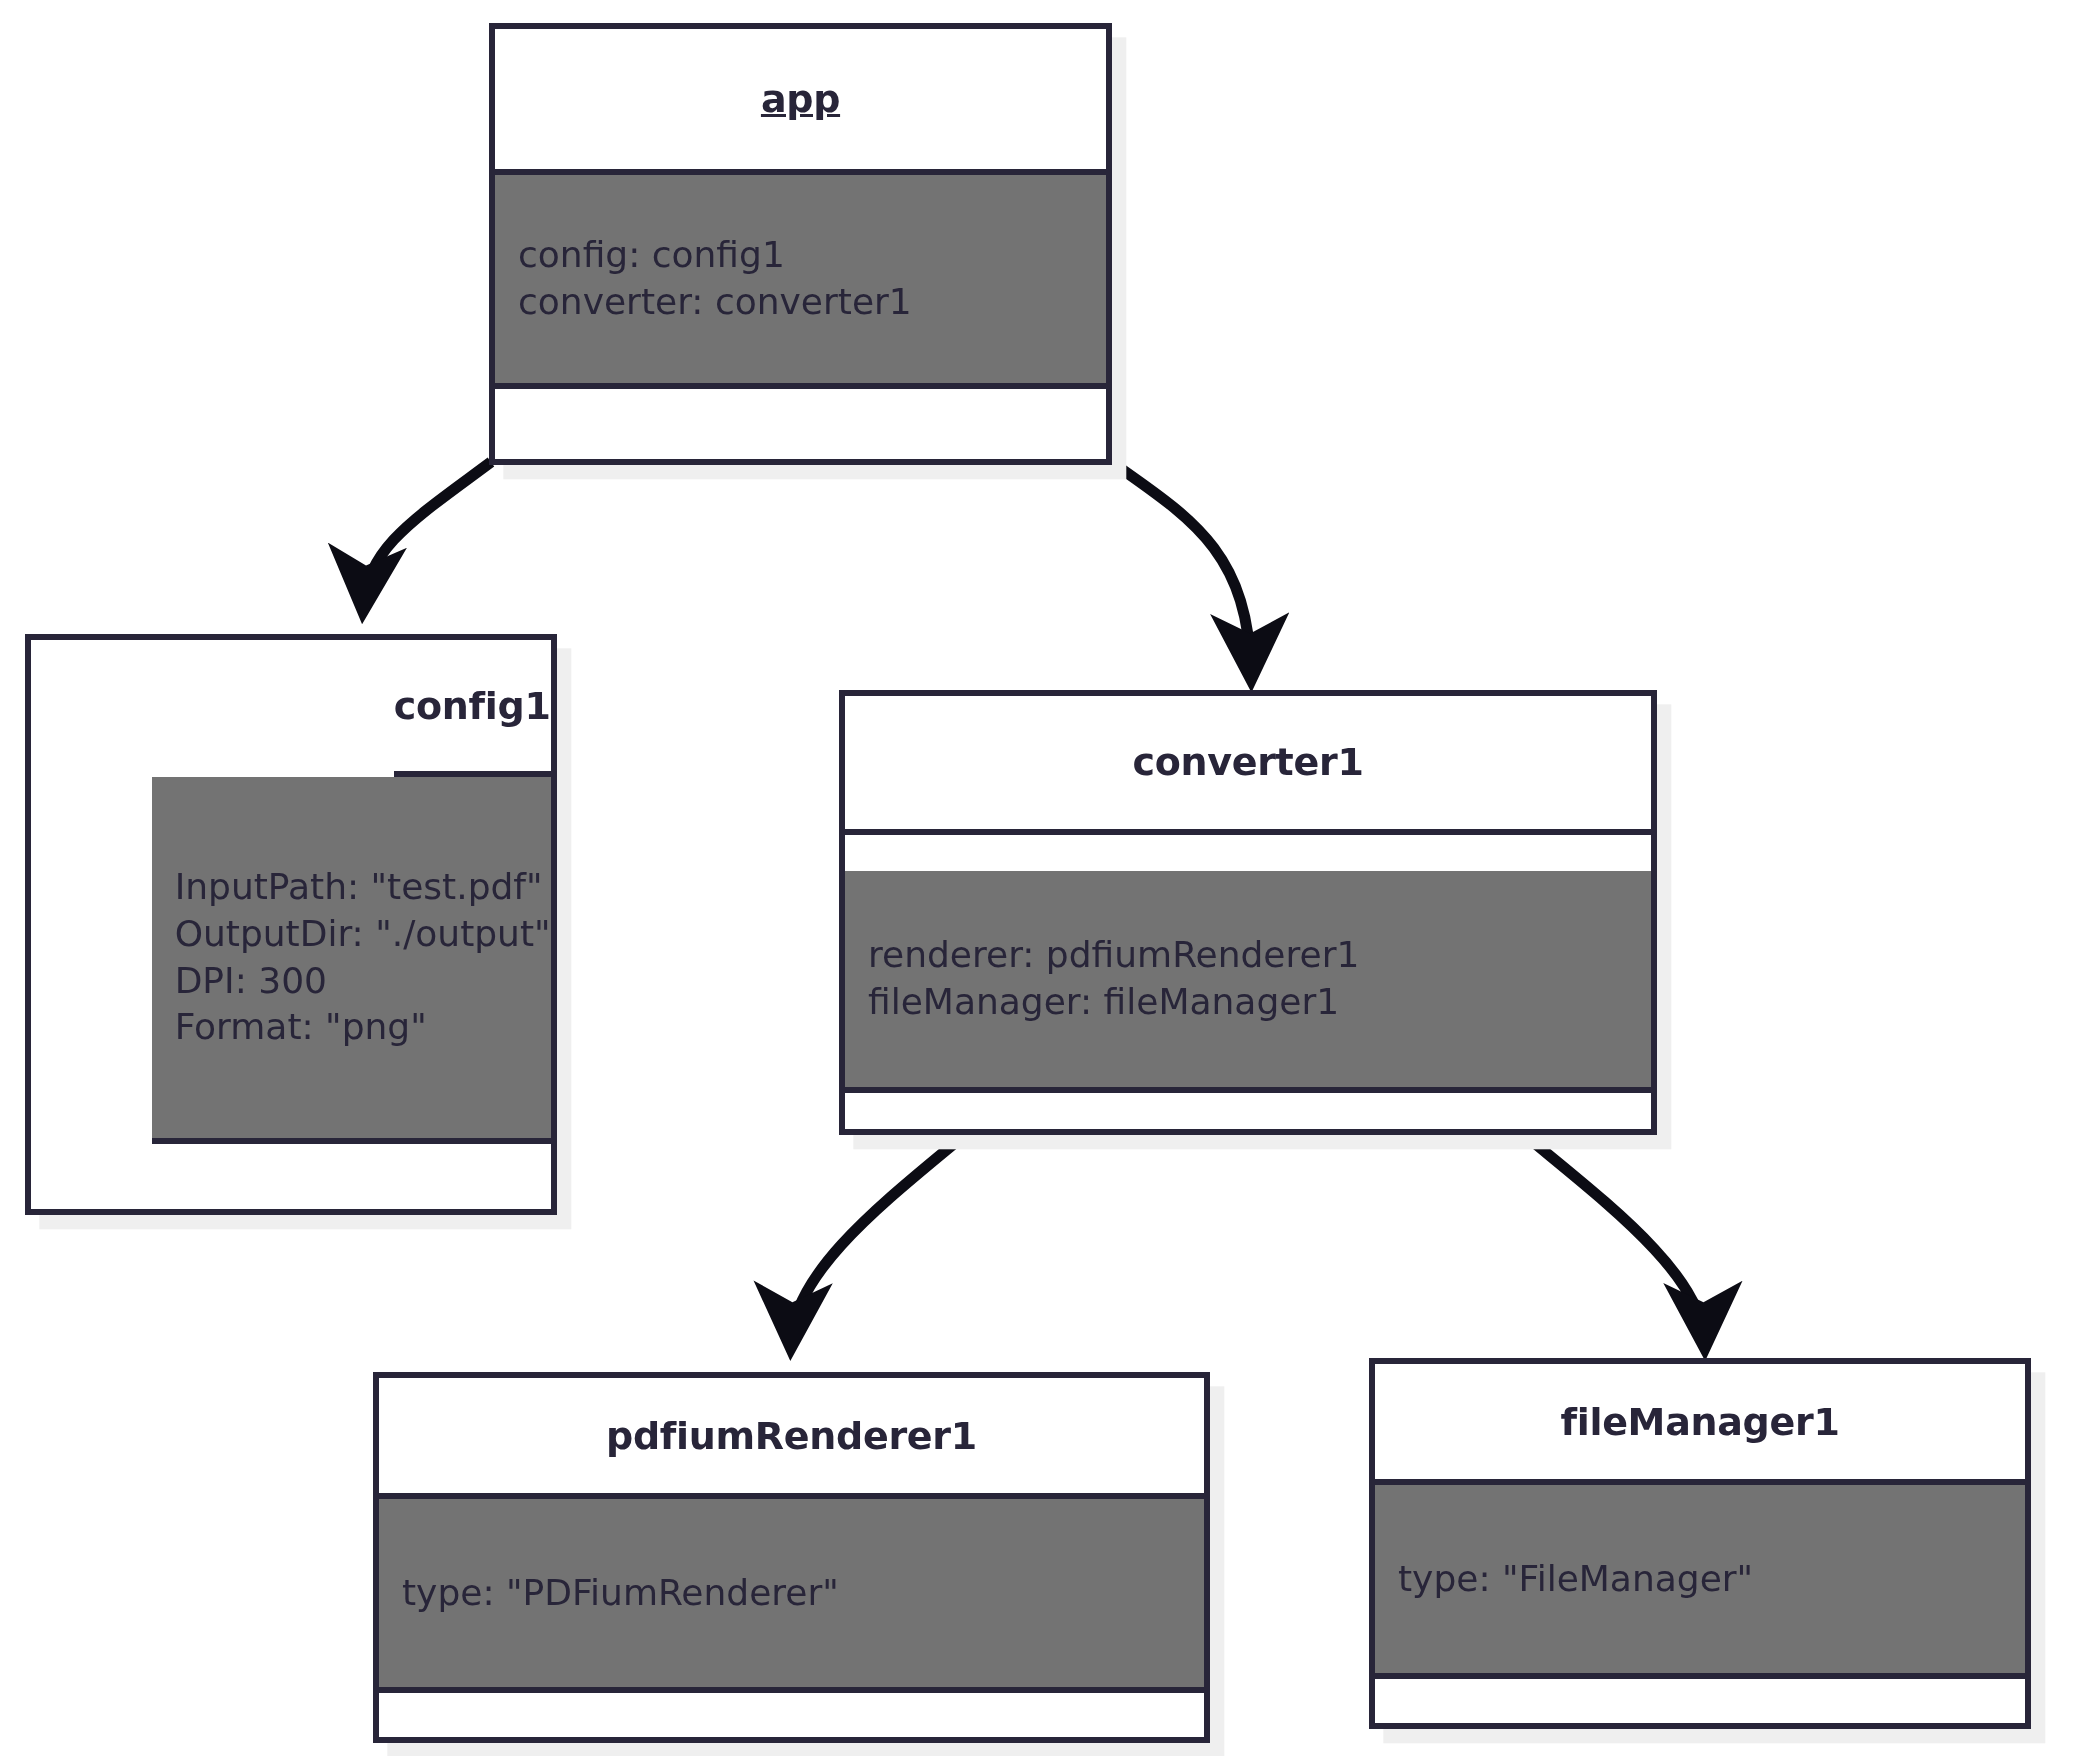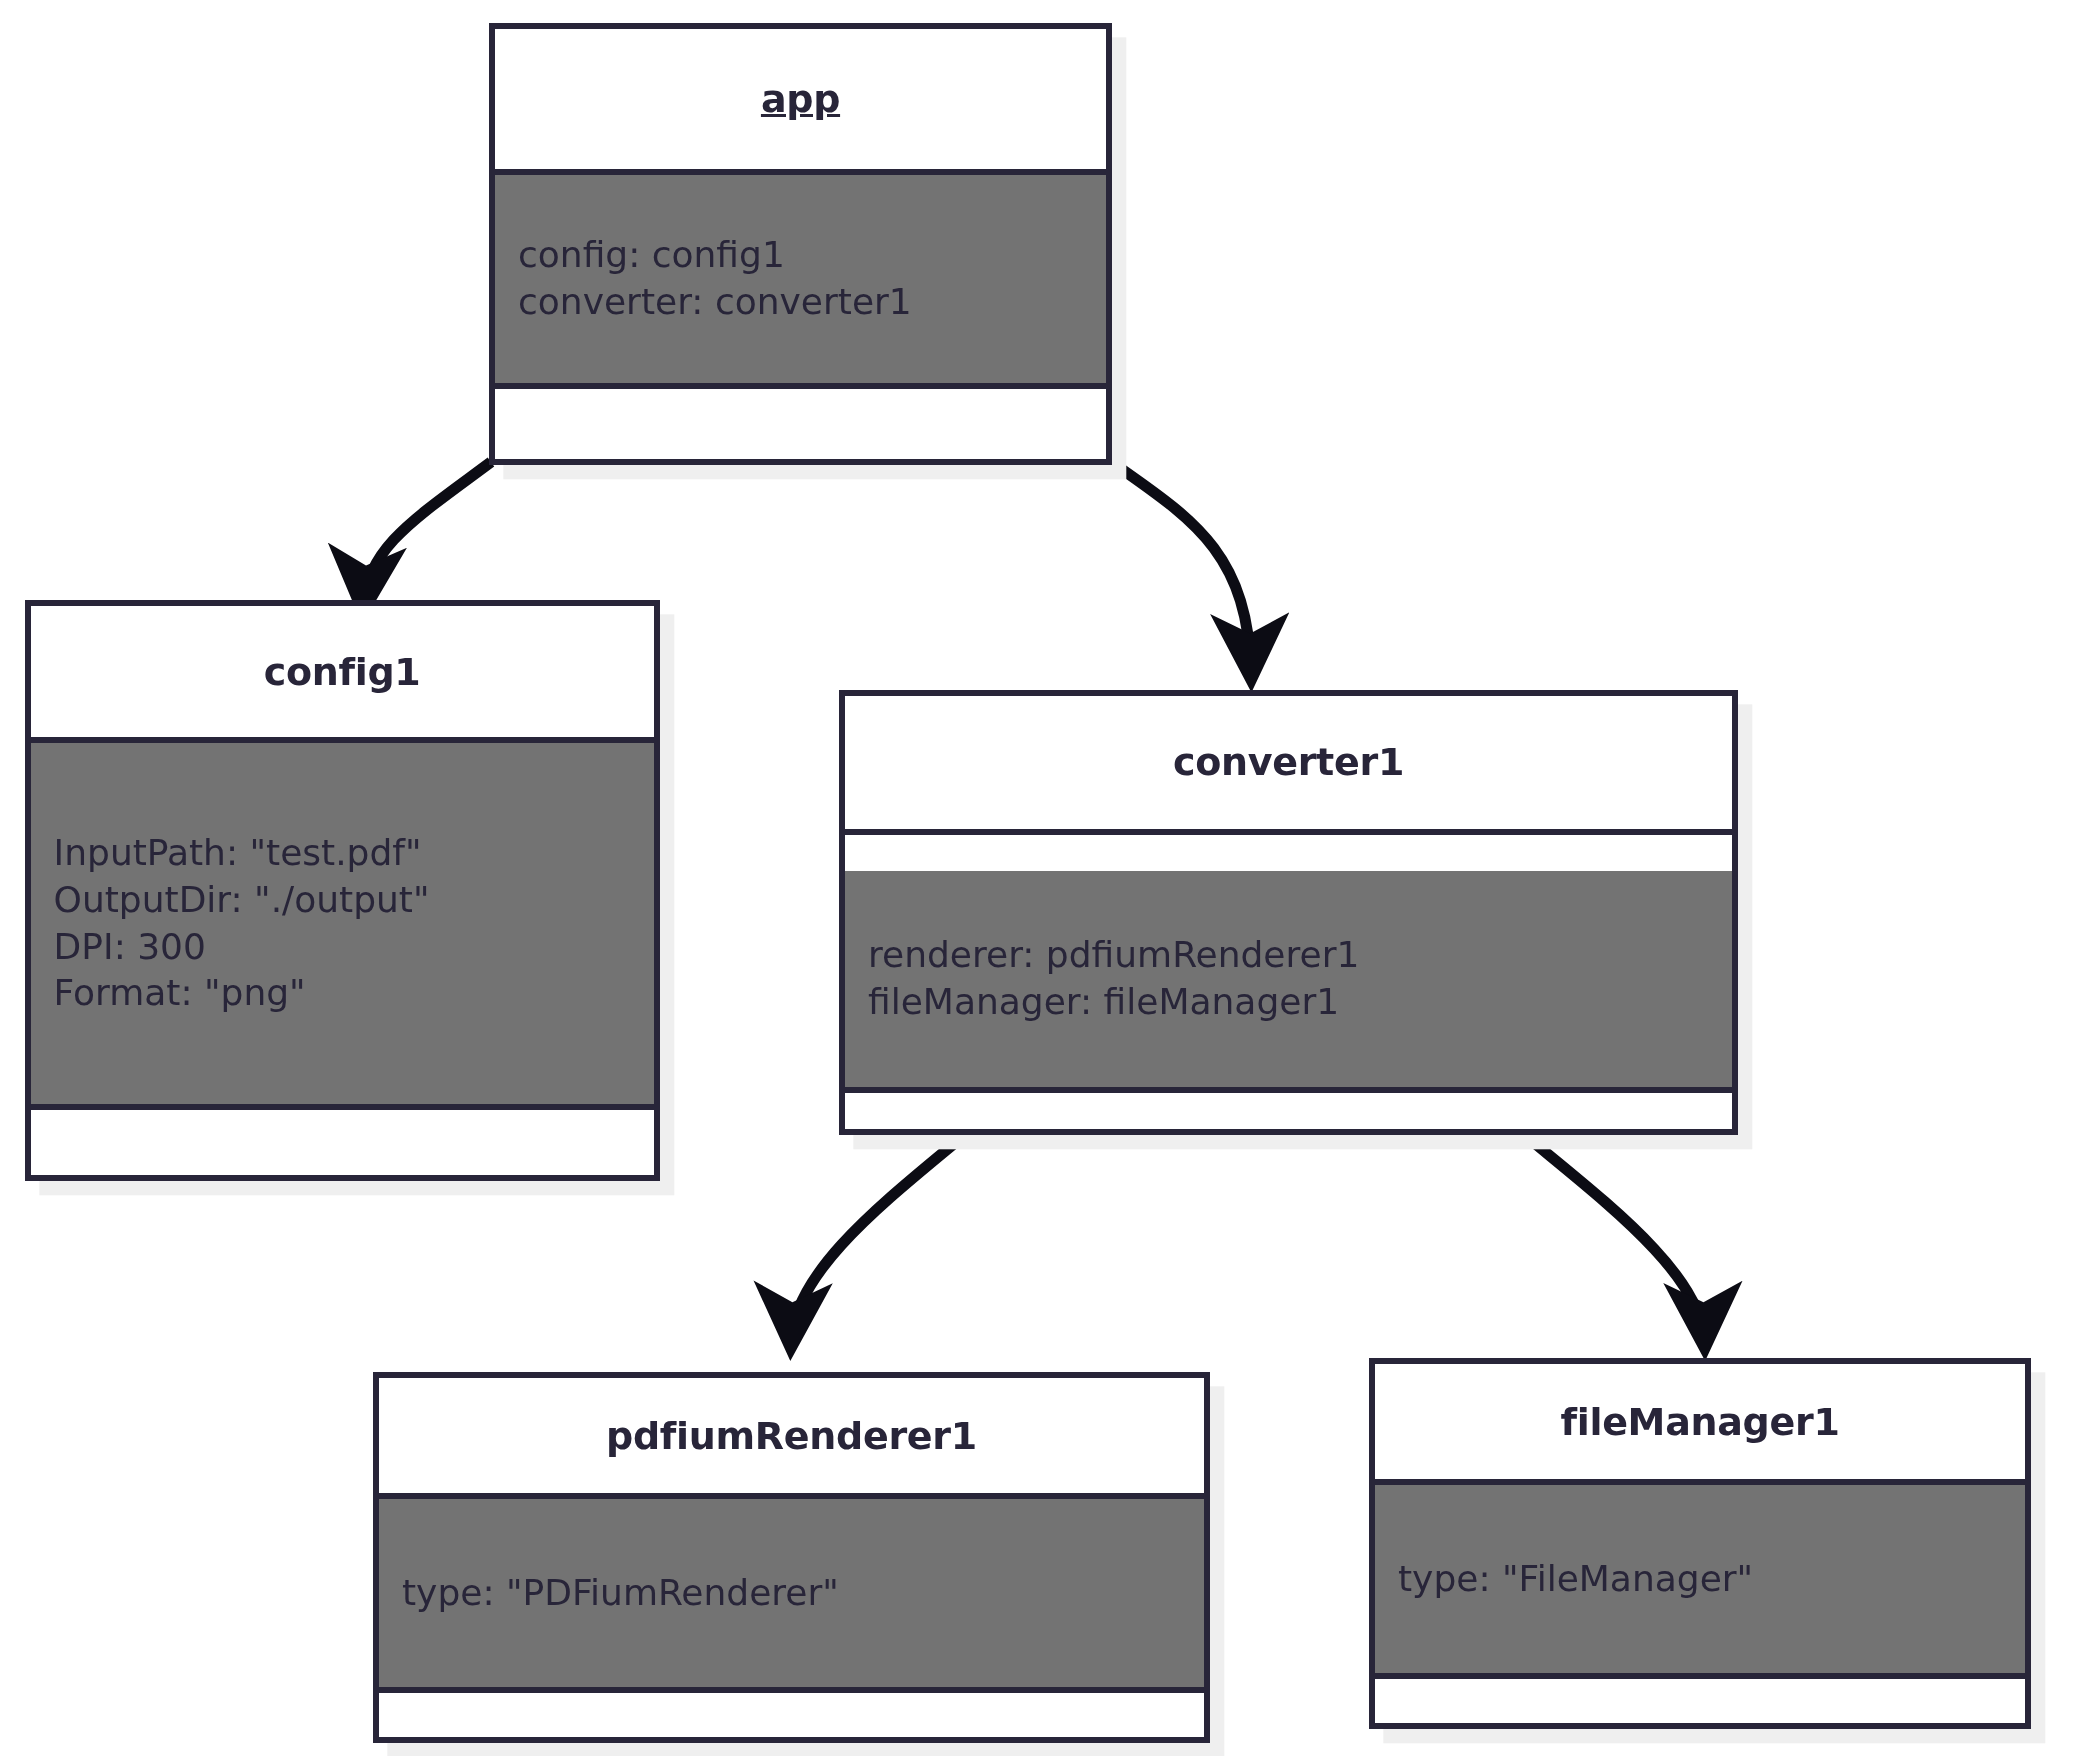--- a/index.html
+++ b/index.html
@@ -69,25 +69,25 @@
     box-sizing: border-box;
     background: #ffffff;
     flex: 1 1 auto;
   }
 
   
   #node-app        { left: 489px;  top: 23px;   width: 623px;  height: 442px; }
   #node-app .node-title   { height: 146px; text-decoration: underline; }
   #node-app .node-attrs   { height: 214px; }
 
-  #node-config1    { left: 24.6px;   top: 600px;  width: 635px; height: 581px; }
+  #node-config1    { left: 24.6px;   top: 634px;  width: 532px; height: 581px; align-items: flex-end; }
   #node-config1 .node-title { height: 137px; }
   #node-config1 .node-attrs { height: 367px; }
 
-  #node-converter1 { left: 839px; top: 690px; width: 899px; height: 445px; gap: 36px; }
+  #node-converter1 { left: 839px; top: 690px; width: 818px; height: 445px; gap: 36px; }
   #node-converter1 .node-title { height: 144px; }
   #node-converter1 .node-attrs { height: 231px; }
 
   #node-pdfium     { left: 373px;  top: 1372px; width: 837px; height: 371px; }
   #node-pdfium .node-title { height: 121px; }
   #node-pdfium .node-attrs { height: 194px; }
 
   #node-filemgr    { left: 1369px; top: 1358px; width: 662px; height: 371px; justify-content: space-between; }
   #node-filemgr .node-title { height: 121px; }
   #node-filemgr .node-attrs { height: 194px; }

